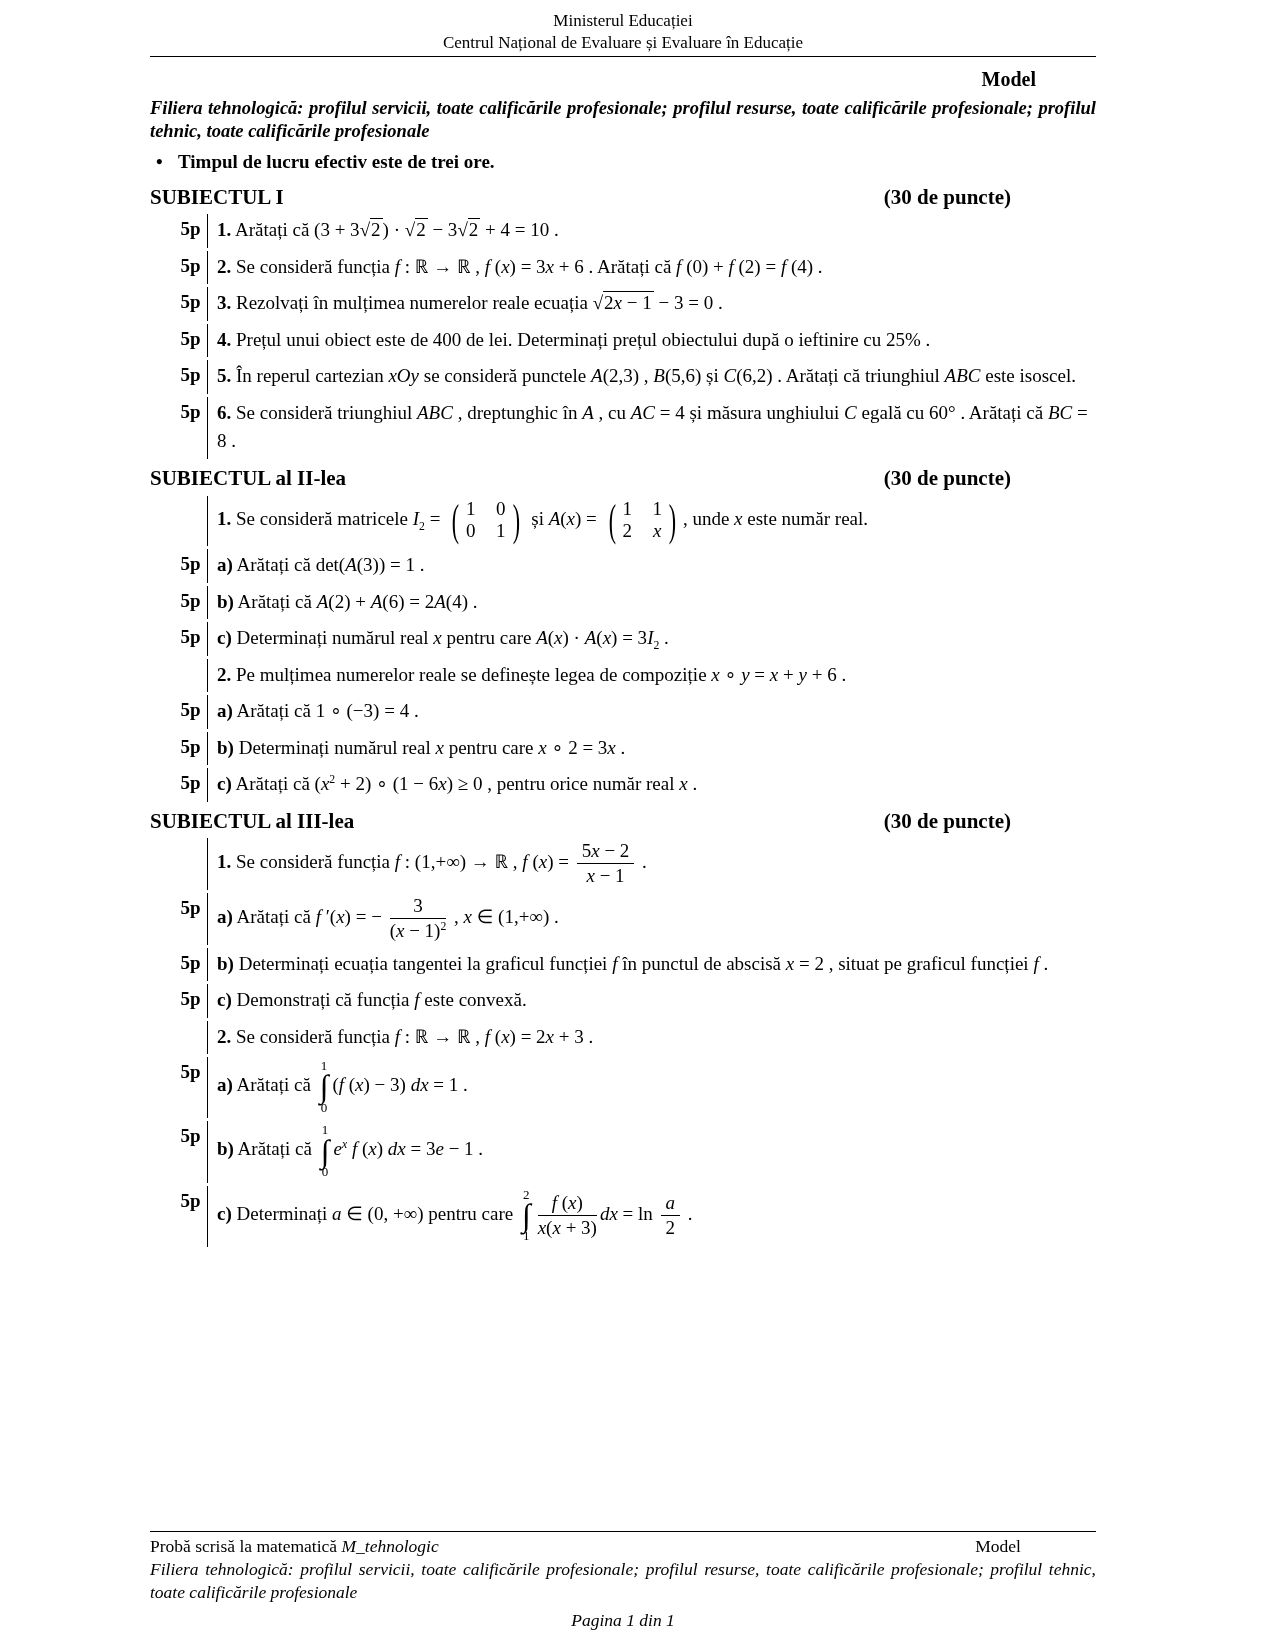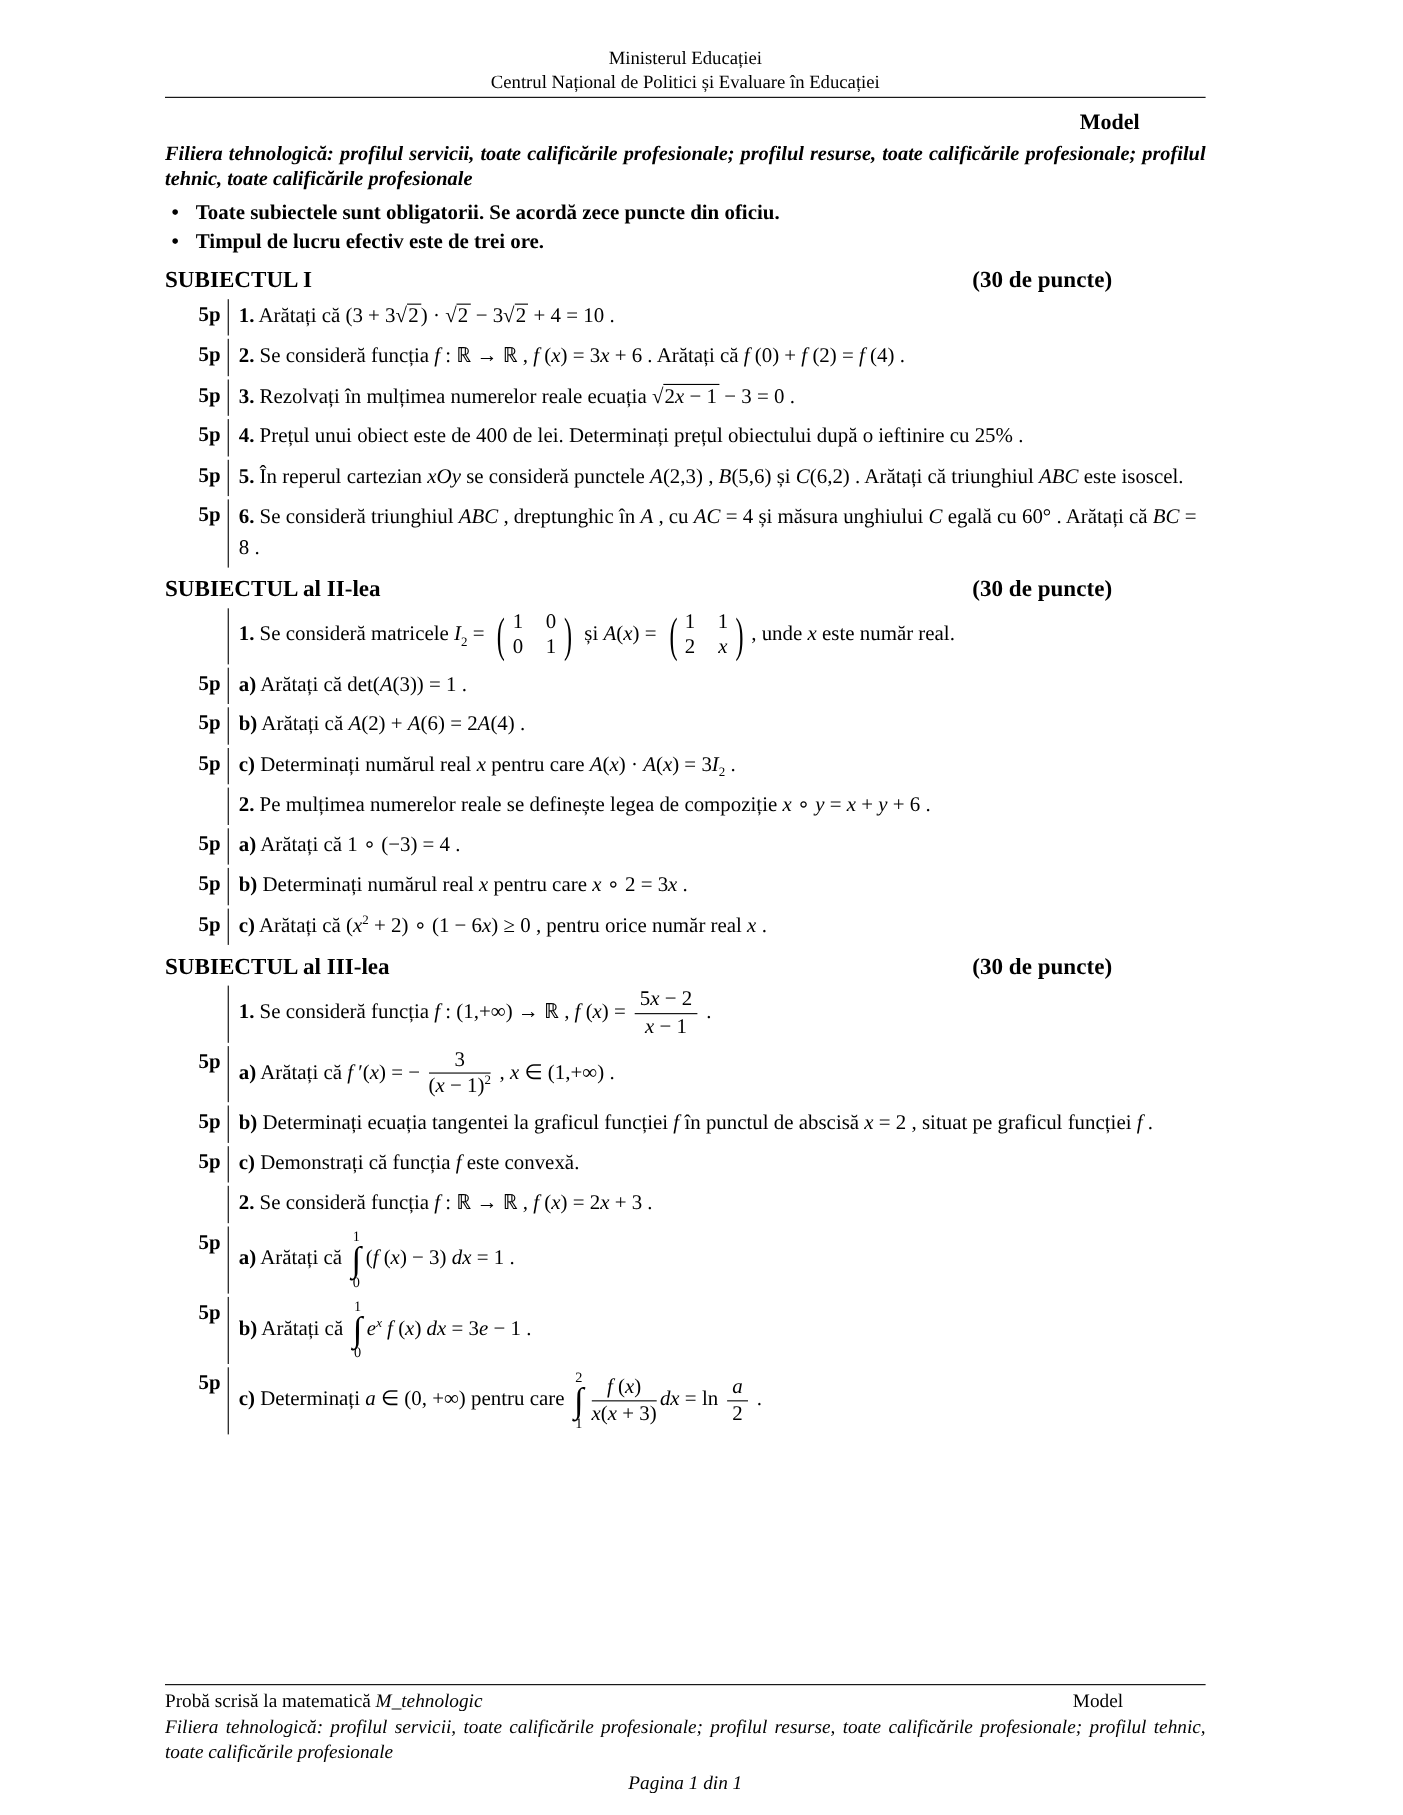--- a/index.html
+++ b/index.html
@@ -2,21 +2,21 @@
 <html lang="ro"><head>
 <meta charset="utf-8">
 <style>
   * { margin:0; padding:0; box-sizing:border-box; }
   html,body { background:#fff; }
   body {
     width:1275px; min-height:1650px; color:#000;
     font-family:"Liberation Serif", serif;
     font-size:19px; line-height:1.32;
   }
-  .page { width:1246px; min-height:1650px; padding:42px 150px 18px 150px;
+  .page { width:1246px; min-height:1650px; padding:10px 150px 18px 150px;
           display:flex; flex-direction:column; }
 
   
   .hdr { text-align:center; font-size:17px; line-height:1.3; }
   .hdr-rule { border-bottom:1.6px solid #000; margin:2px 0 6px 0; }
 
   
   .title { text-align:center; font-weight:bold; font-size:20.5px; line-height:1.4; }
   .title .it { font-style:italic; }
   .model-line { text-align:right; font-weight:bold; font-size:20px; padding-right:60px; margin:3px 0 4px; }
@@ -64,33 +64,29 @@
   .f-filiera { font-style:italic; text-align:justify; line-height:1.3; }
   .f-page { text-align:center; margin-top:5px; font-size:17.5px;font-style:italic; }
 </style>
 </head>
 <body>
 
 <div class="page">
 
   <div class="hdr">
     <div>Ministerul Educației</div>
-    <div>Centrul Național de Politici și Evaluare în Educației</div>
+    <div>Centrul Național de Evaluare și Evaluare în Educație</div>
   </div>
   <div class="hdr-rule"></div>
 
   <div class="model-line">Model</div>
 
   <div class="filiera">Filiera tehnologică: profilul servicii, toate calificările profesionale; profilul resurse, toate calificările profesionale; profilul tehnic, toate calificările profesionale</div>
 
   <div class="bullets">
-    <div class="bullet">
-      <span class="dot"></span>
-      <span>Toate subiectele sunt obligatorii. Se acordă zece puncte din oficiu.</span>
-    </div>
     <div class="bullet">
       <span class="dot"></span>
       <span>Timpul de lucru efectiv este de trei ore.</span>
     </div>
   </div>
 
   <div id="sections">
   <section class="subject">
     <div class="sec-head">
       <span class="sec-title">SUBIECTUL I</span>

